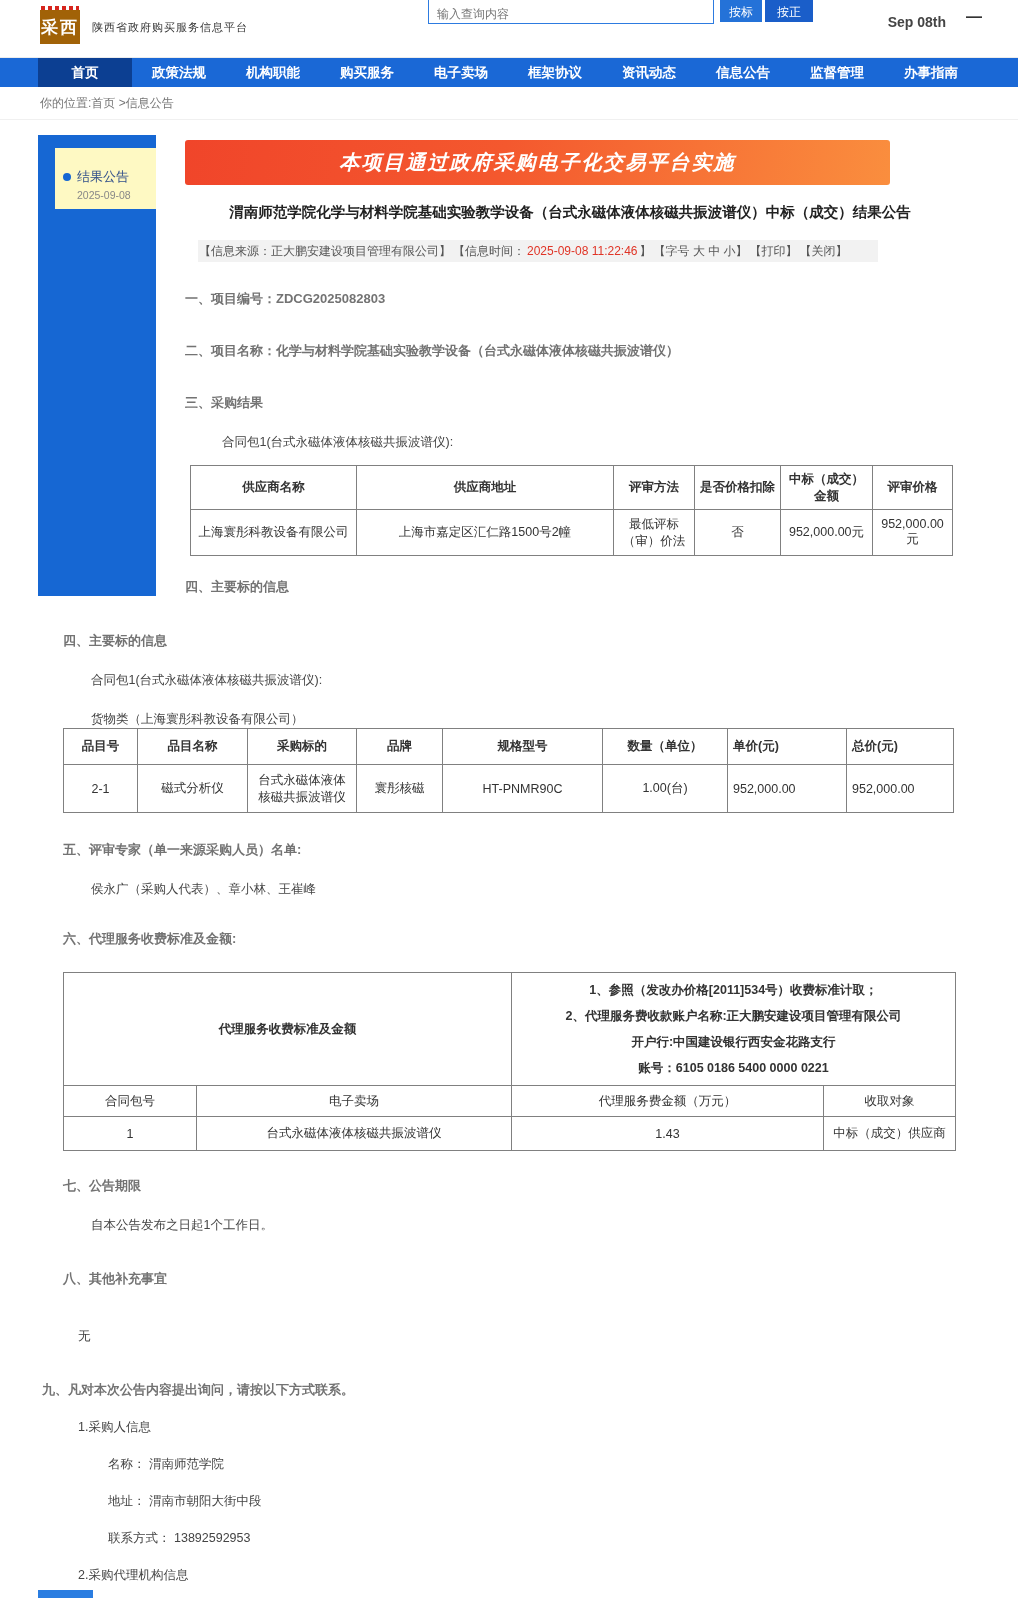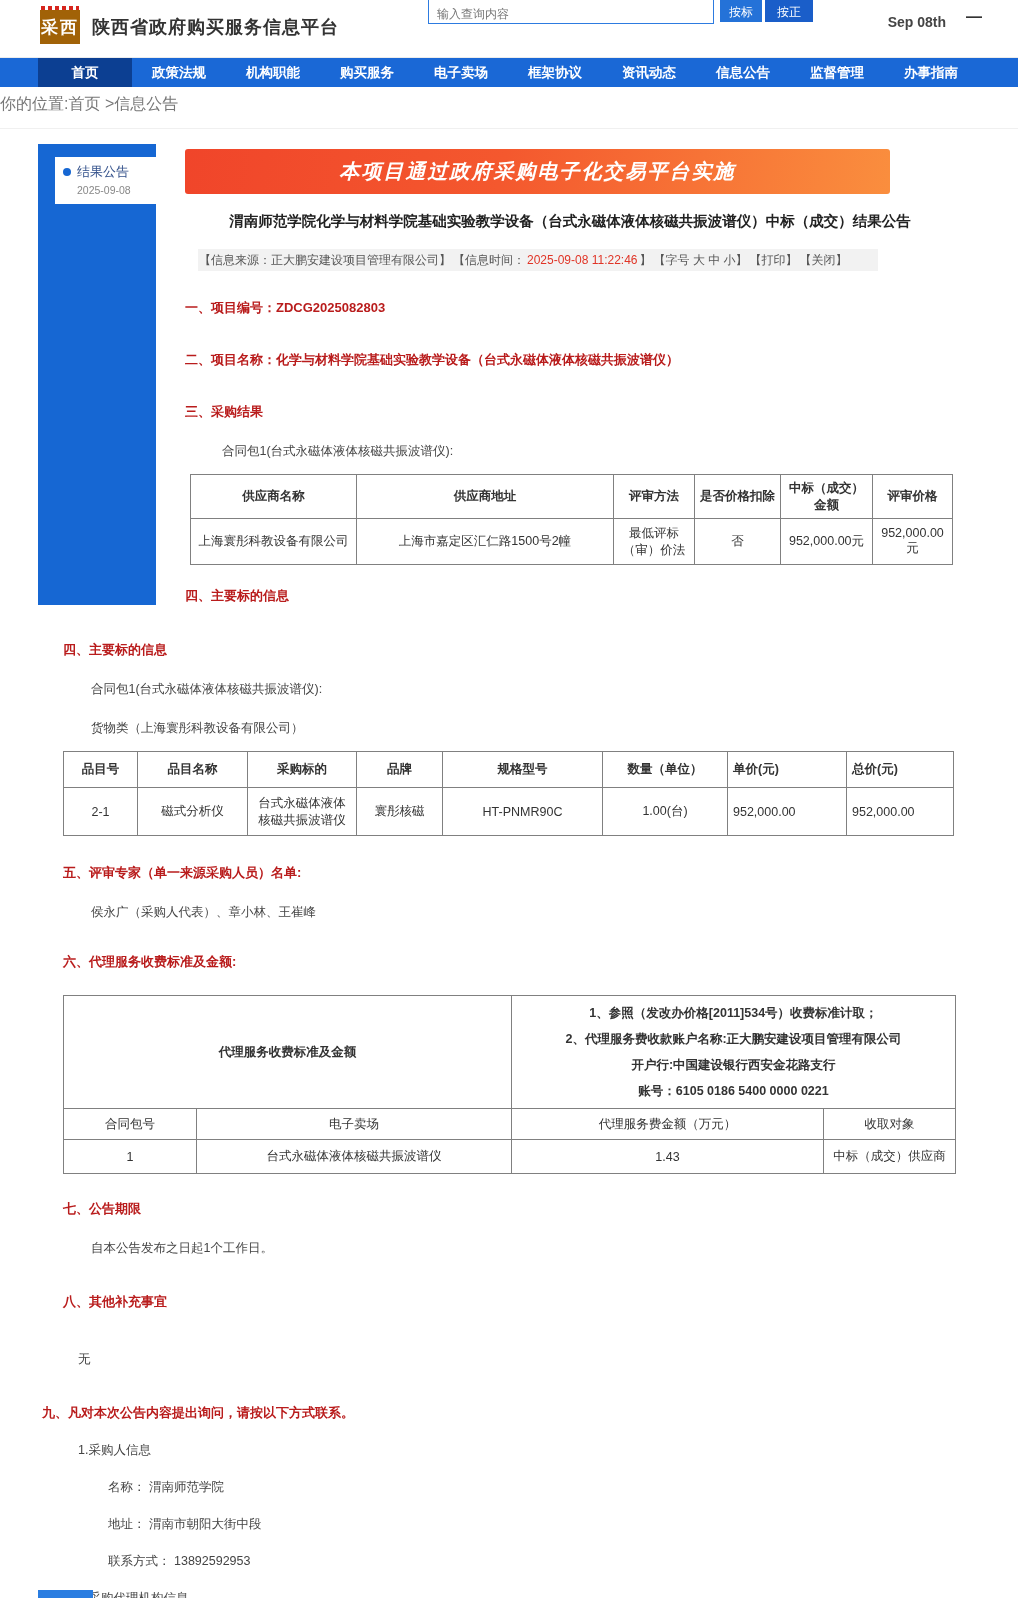--- a/index.html
+++ b/index.html
@@ -10,67 +10,67 @@
     font-family:"Liberation Sans","DejaVu Sans",sans-serif;
   }
   
   .top-header { height:58px; position:relative; border-bottom:1px solid #ececec; }
   .brand { position:absolute; left:40px; top:10px; display:flex; align-items:center; }
   .logo { width:40px; height:34px; background:#a16207; color:#fff; font-weight:bold;
           display:flex; align-items:center; justify-content:center; font-size:17px;
           letter-spacing:2px; position:relative; }
   .logo::before { content:""; position:absolute; top:-4px; left:1px; right:1px; height:4px;
           background:repeating-linear-gradient(90deg,#d6251d 0 4px,transparent 4px 7px); }
-  .site-title { font-size:18px; font-weight:bold; color:#333; margin-left:12px; letter-spacing:1px; }
+  .site-title { font-size:11px; font-weight:normal; color:#333; margin-left:12px; letter-spacing:1px; }
   .search-wrap { position:absolute; left:428px; top:0; height:30px; }
   .search-input { position:absolute; left:0; top:-14px; width:286px; height:38px;
           border:1px solid #2d7be0; outline:none; padding:22px 8px 4px 8px; font-size:12px; color:#999; }
   .search-btn { position:absolute; top:-8px; height:30px; border:none; color:#fff;
           font-size:12px; padding:12px 8px 4px 8px; cursor:pointer; }
   .btn-title { left:292px; width:42px; background:#2472d8; }
   .btn-full  { left:337px; width:48px; background:#1a5ec9; }
   .header-date { position:absolute; right:72px; top:14px; font-size:14px; font-weight:bold; color:#444; }
   .collapse-dash { position:absolute; right:36px; top:8px; font-size:16px; font-weight:bold; color:#333; cursor:pointer; }
   
   .nav { height:29px; background:#1a68d6; display:flex; align-items:stretch; padding:0 0 0 38px; }
   .nav-item { width:94px; display:flex; align-items:center; justify-content:center;
           color:#fff; font-size:13.5px; font-weight:bold; cursor:pointer; }
   .nav-item.active { background:#0c3f92; }
   
-  .breadcrumb { height:42px; line-height:33px; font-size:16px; color:#777;
+  .breadcrumb { height:33px; line-height:33px; padding-left:40px; font-size:12px; color:#777;
           border-bottom:1px solid #f0f0f0; }
   .breadcrumb span { color:#777; }
   .crumb-link { cursor:pointer; }
   
   .panel { margin:15px 0 0 38px; width:917px; display:flex; }
   .side { width:118px; min-height:388px; background:#1667d3; padding-top:13px; }
-  .side-tab { margin-left:17px; width:101px; background:#ffffff; padding:5px 6px 6px 8px;
+  .side-tab { margin-left:17px; width:101px; background:#fef9c3; padding:19px 6px 6px 8px;
           display:flex; align-items:flex-start; cursor:pointer; }
   .side-dot { width:8px; height:8px; border-radius:50%; background:#1667d3; margin:6px 6px 0 0; flex:none; }
   .side-tab-label { font-size:13px; color:#33518b; line-height:17px; }
   .side-tab-date { font-size:10.5px; color:#888; line-height:14px; }
   .article { flex:1; margin-left:29px; }
   .banner { width:705px; height:45px; margin-top:5px; border-radius:3px;
           background:linear-gradient(100deg,#f0452a 0%,#f4582e 45%,#fa8e3e 100%);
           color:#fff; font-size:20px; font-weight:bold; font-style:italic; letter-spacing:2px;
           display:flex; align-items:center; justify-content:center; }
   .article-title { width:770px; margin-top:18px; text-align:center; font-size:14.5px; font-weight:bold; color:#222; }
   .meta-bar { width:680px; margin:18px 0 0 13px; height:22px; background:#f2f2f2;
           display:flex; align-items:center; font-size:12px; color:#555; }
   .meta-bar span { margin:0 1px; white-space:nowrap; }
   .time-red { color:#e03426; }
-  .sec-h { font-size:13px; font-weight:bold; color:#b91c1c; margin-top:28px; }
+  .sec-h { font-size:13px; font-weight:bold; color:#737373; margin-top:28px; }
   .sec-sub { font-size:12.5px; color:#444; margin:22px 0 0 37px; }
   
   table { border-collapse:collapse; table-layout:fixed; }
   td,th { border:1px solid #808080; font-size:12.5px; color:#333; text-align:center; padding:4px 5px; word-break:break-all; }
   .tbl1 { width:762px; margin:14px 0 0 5px;padding-left:36px; }
   .tbl1 th { font-weight:bold; height:44px; }
   .tbl1 td { height:46px; }
-  .tbl2 { width:890px; margin-top:14px; }
+  .tbl2 { width:890px; }
   .tbl2 th { font-weight:bold; height:36px; }
   .tbl2 td { height:48px; }
   .num-r { text-align:left; padding-right:16px; }
   .fee-tbl { width:892px; margin-top:24px; }
   .fee-merged { height:108px; font-weight:bold; }
   .fee-notes { font-weight:bold; line-height:26px; text-align:center; }
   .fee-tbl .hdr td { height:31px; }
   .fee-tbl .val td { height:34px; }
   
   .main2 { margin:36px 0 0 63px; width:892px; }

